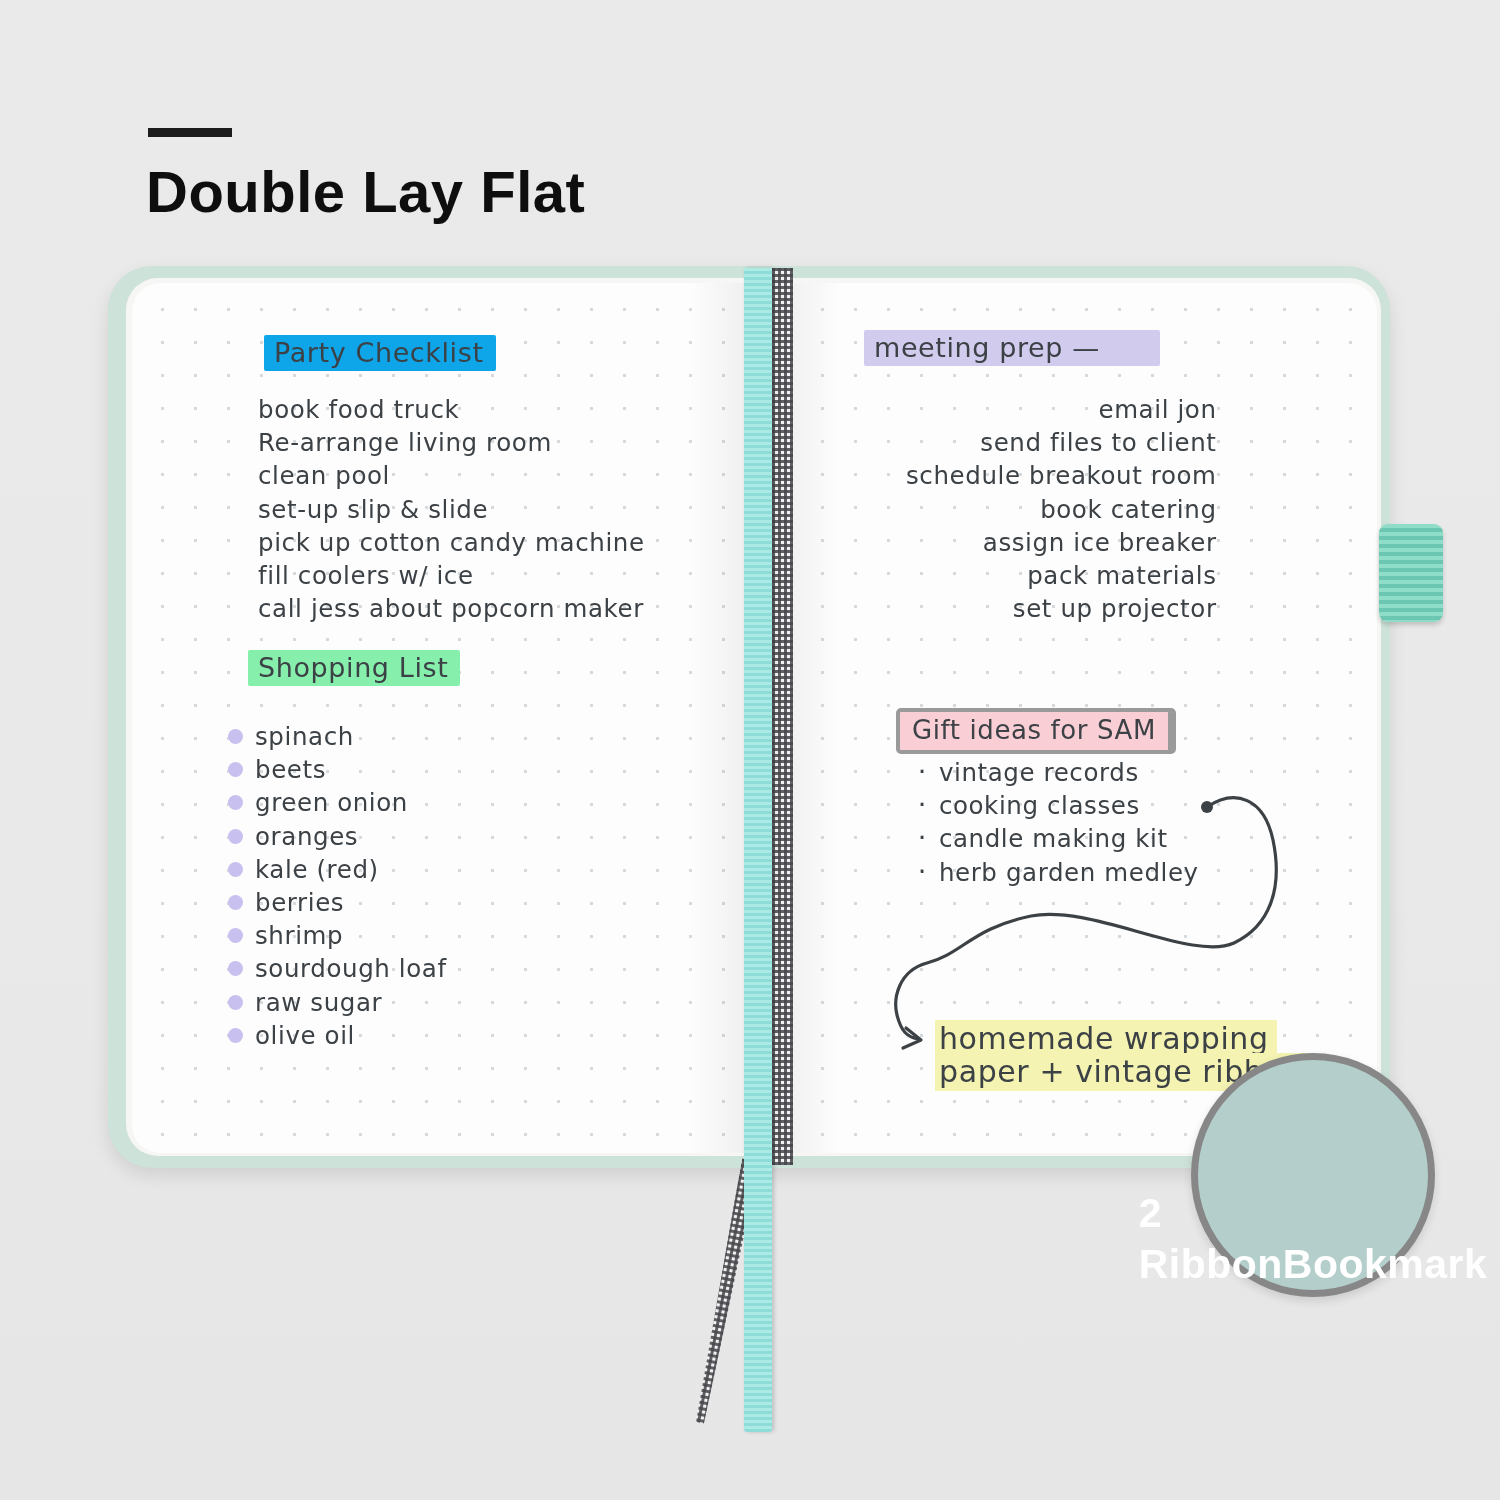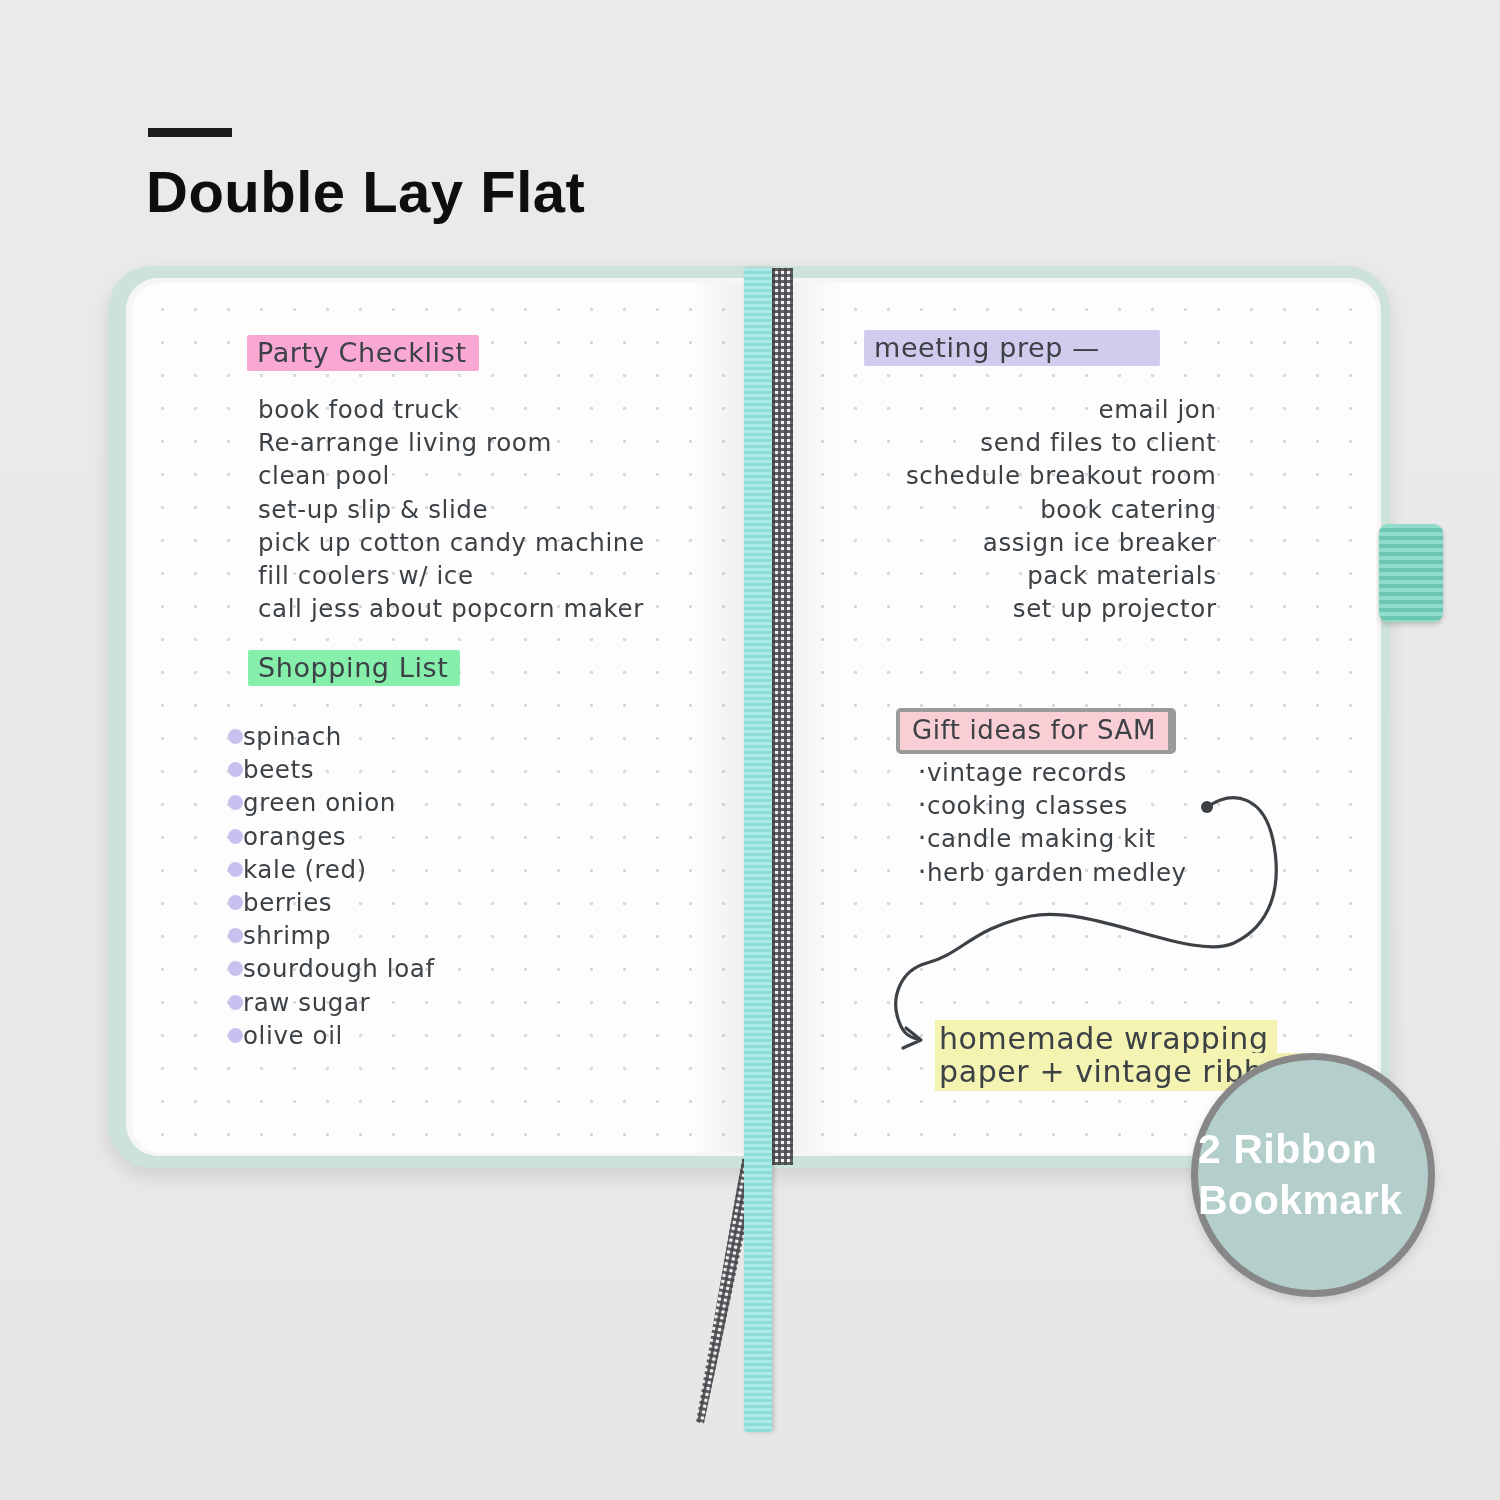--- a/index.html
+++ b/index.html
@@ -47,25 +47,25 @@
     position:absolute; left:690px; top:283px; width:150px; height:870px;
     background: linear-gradient(90deg, rgba(0,0,0,0) 0%, rgba(0,0,0,0.05) 35%,
                 rgba(0,0,0,0.10) 50%, rgba(0,0,0,0.05) 65%, rgba(0,0,0,0) 100%);
   }
 
   
   .hand { font-family:"DejaVu Sans", sans-serif; color:#3c4146; letter-spacing:0.6px; }
   .hl { padding:2px 12px 3px 10px; border-radius:2px; }
   .section-header { position:absolute; font-size:27px; }
   .list { position:absolute; font-size:24.5px; line-height:33.2px; white-space:nowrap; }
-  .b-row { display:flex; align-items:center; height:33.2px; }
+  .b-row { display:flex; align-items:center; gap:12px; height:33.2px; }
   .dot-bullet { width:15px; height:15px; border-radius:50%; background:#c8c1ef; flex:0 0 auto; }
   .mini-bullet { color:#3c4146; font-size:26px; flex:0 0 auto; }
 
-  .party-header  { left:247px; top:335px; background:#f9a8d4; }
+  .party-header  { left:264px; top:335px; background:#0ea5e9; }
   .party-list    { left:258px; top:393px; }
   .shopping-header { left:248px; top:650px; background:#86efac; }
   .shopping-list { left:228px; top:720px; }
 
   .meeting-header { left:864px; top:330px; background:#d1cbee; padding-right:60px; }
   .meeting-list  { left:906px; top:393px;text-align:right; }
 
   .gift-box {
     position:absolute; left:896px; top:684px;
     border:4px solid #9a9a9a; border-radius:5px;
@@ -116,21 +116,21 @@
     z-index:6;
   }
 
   
   .squiggle-svg { position:absolute; left:0; top:0; width:1500px; height:1500px; z-index:4; pointer-events:none; }
 
   
   .badge {
     position:absolute; left:1191px; top:1053px; width:244px; height:244px;
     background:#b3cecb; border:7px solid #878787; border-radius:50%;
-    display:flex; flex-direction:column; align-items:flex-start; justify-content:center;
+    display:flex; align-items:flex-end; justify-content:center;
     z-index:10; box-shadow: 0 4px 10px rgba(0,0,0,0.12);
   }
   .badge span { color:#ffffff; font-size:41px; font-weight:700; line-height:1.25; letter-spacing:0.5px; }
 </style>
 </head>
 <body>
 
 <div class="scene">
 
   <div class="title-dash"></div>

